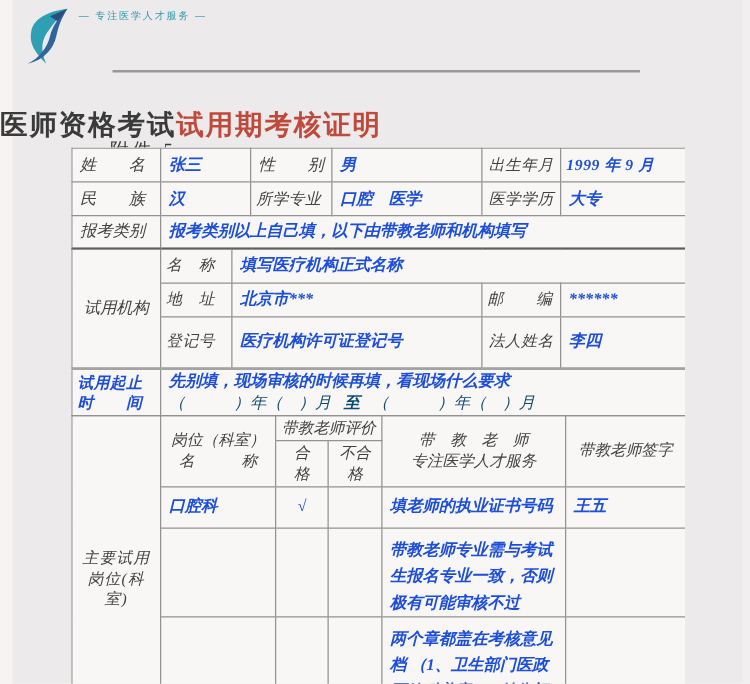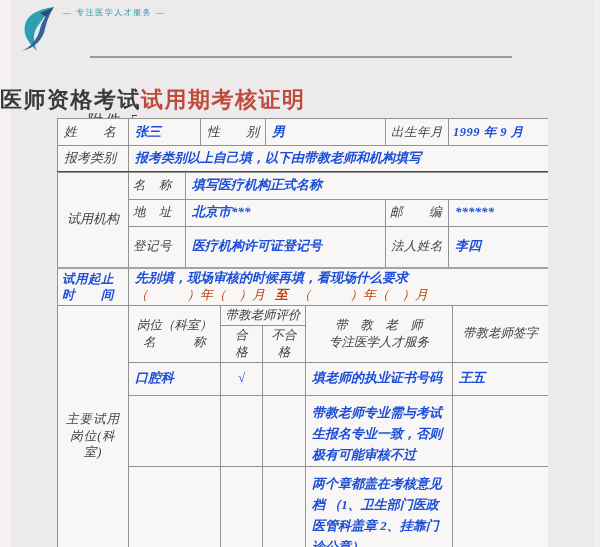--- a/index.html
+++ b/index.html
@@ -31,21 +31,21 @@
   td{border:1px solid #929292;color:#414141;font-size:13px;padding:1px 6px;
      white-space:pre-line;overflow:hidden;line-height:1.3;vertical-align:middle;}
   .v{color:#1d4ed8;font-weight:bold;}
   .c{text-align:center;padding:1px 2px;}
   .small{font-size:12.5px;letter-spacing:0.5px;padding:1px 4px;}
   .idcell{word-break:break-all;font-size:12.5px;padding:1px 4px;letter-spacing:0;}
   .heavy-b td{border-bottom:2px solid #4d4d4d;}
   .heavy-t td{border-top:2px solid #a3a3a3;}
   .note{line-height:21px;vertical-align:top;padding-top:6px;}
   .seclabel{text-align:center;letter-spacing:1px;font-size:12.5px;padding:1px 3px;}
-  .blanks{color:#c2410c;}
+  .blanks{color:#0c4a6e;}
   .zhi{font-weight:bold;padding:0 10px;}
   .hdr{text-align:center;padding:1px 3px;font-size:12.5px;line-height:1.35;}
   td:empty{padding:0;}
 </style>
 </head>
 <body>
 
 <div class="edge-left"></div>
 <div class="edge-right"></div>
 
@@ -76,20 +76,28 @@
         <col style="width:100px">
       </colgroup>
     <tbody>
         <tr style="height:27px">
       <td>姓　　名</td>
       <td class="v">张三</td>
       <td>性　　别</td>
       <td class="v">男</td>
       <td class="c small">出生年月</td>
       <td class="v small">1999 年 9 月</td>
+    </tr>
+    <tr style="height:27px">
+      <td>民　　族</td>
+      <td class="v">汉</td>
+      <td class="small">所学专业</td>
+      <td class="v">口腔　医学</td>
+      <td class="c small">医学学历</td>
+      <td class="v">大专</td>
     </tr>
     <tr style="height:26px" class="heavy-b">
       <td>报考类别</td>
       <td colspan="5" class="v">报考类别以上自己填，以下由带教老师和机构填写</td>
     </tr>
   </tbody>
     </table>
 
   <table>
     <colgroup>

